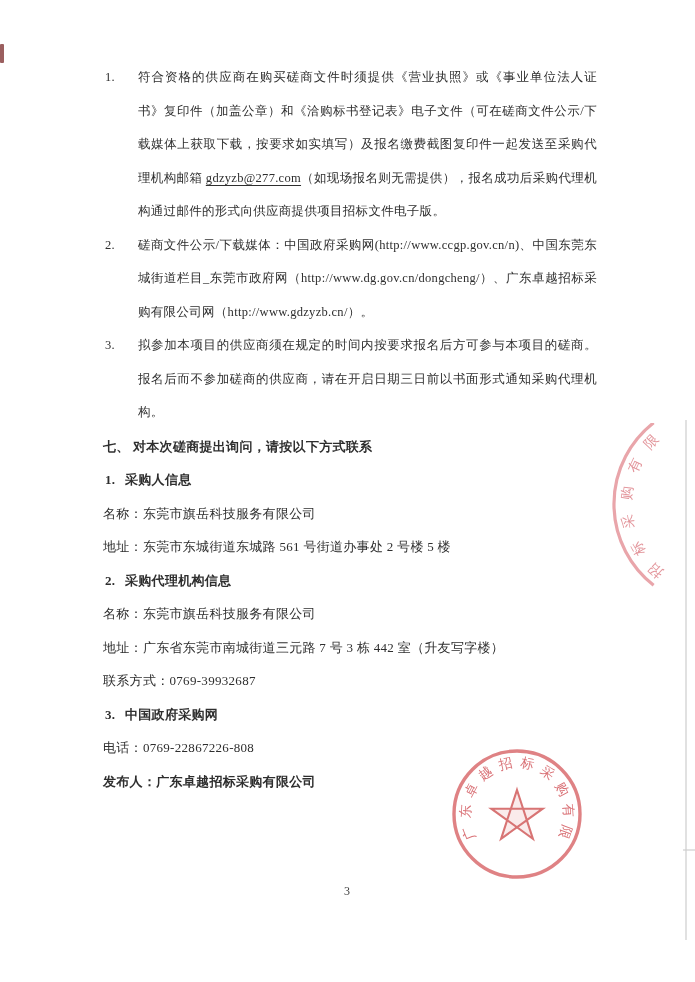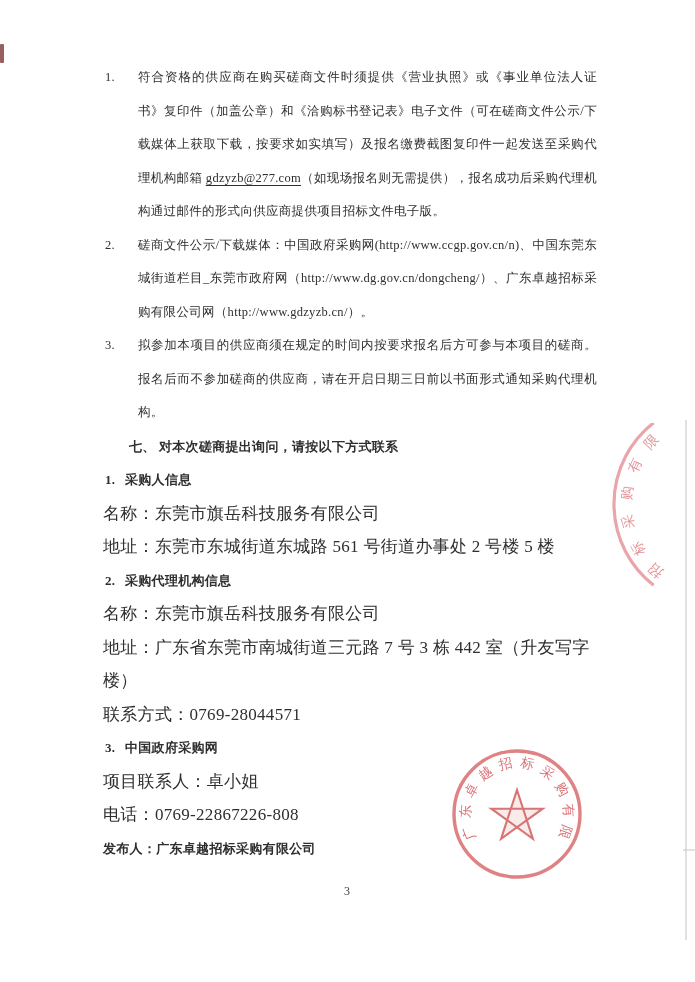--- a/index.html
+++ b/index.html
@@ -12,25 +12,25 @@
     color:#2e2e2e;
   }
   .content{
     position:absolute;left:103px;top:61px;width:494px;
     font-size:12.5px;line-height:33.5px;letter-spacing:0.3px;
   }
   .item{position:relative;padding-left:35px;text-align:justify;}
   .item .num{position:absolute;left:2px;top:0;}
   .item p{margin:0;display:inline;}
   .u{text-decoration:underline;text-underline-offset:3px;}
-  .heading{font-weight:bold;font-size:13px;margin-left:26px;}
+  .heading{font-weight:bold;font-size:13px;}
   .heading .hnum{display:inline-block;min-width:30px;}
   .ctitle{position:relative;padding-left:22px;font-weight:bold;font-size:13px;}
   .ctitle .num{position:absolute;left:2px;top:0;font-weight:bold;}
-  .infoline{font-size:17px;}
+  .infoline{font-size:13px;}
   .footer-line{font-weight:bold;font-size:13px;}
   .page-number{
     position:absolute;left:0;top:884px;width:695px;
     text-align:center;font-size:12px;color:#3c3c3c;letter-spacing:1px;
   }
   
   .seal{position:absolute;mix-blend-mode:multiply;opacity:0.85;pointer-events:none;}
   .seal-main{left:444px;top:738px;}
   .seal-edge{left:595px;top:423px;}
   
@@ -83,27 +83,26 @@
     </div>
     <div class="infoline">名称：东莞市旗岳科技服务有限公司</div>
     <div class="infoline">地址：东莞市东城街道东城路 561 号街道办事处 2 号楼 5 楼</div>
 
     <div class="ctitle">
       <span class="num">2.</span>
       <span>采购代理机构信息</span>
     </div>
     <div class="infoline">名称：东莞市旗岳科技服务有限公司</div>
     <div class="infoline">地址：广东省东莞市南城街道三元路 7 号 3 栋 442 室（升友写字楼）</div>
-    <div class="infoline">联系方式：0769-28044571</div>
+    <div class="infoline">联系方式：0769-39932687</div>
 
     <div class="ctitle">
       <span class="num">3.</span>
       <span>中国政府采购网</span>
     </div>
-    <div class="infoline">项目联系人：卓小姐</div>
     <div class="infoline">电话：0769-22867226-808</div>
 
     <div class="footer-line">发布人：广东卓越招标采购有限公司</div>
 
   </div>
 
   <div class="page-number">3</div>
 
   <svg class="seal seal-main" width="150" height="150" viewBox="0 0 150 150">
     <g transform="translate(73,76)">

